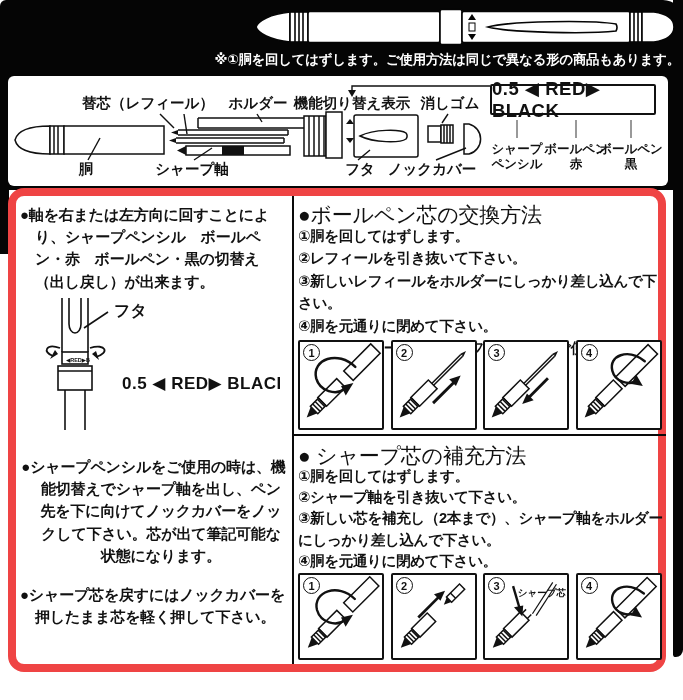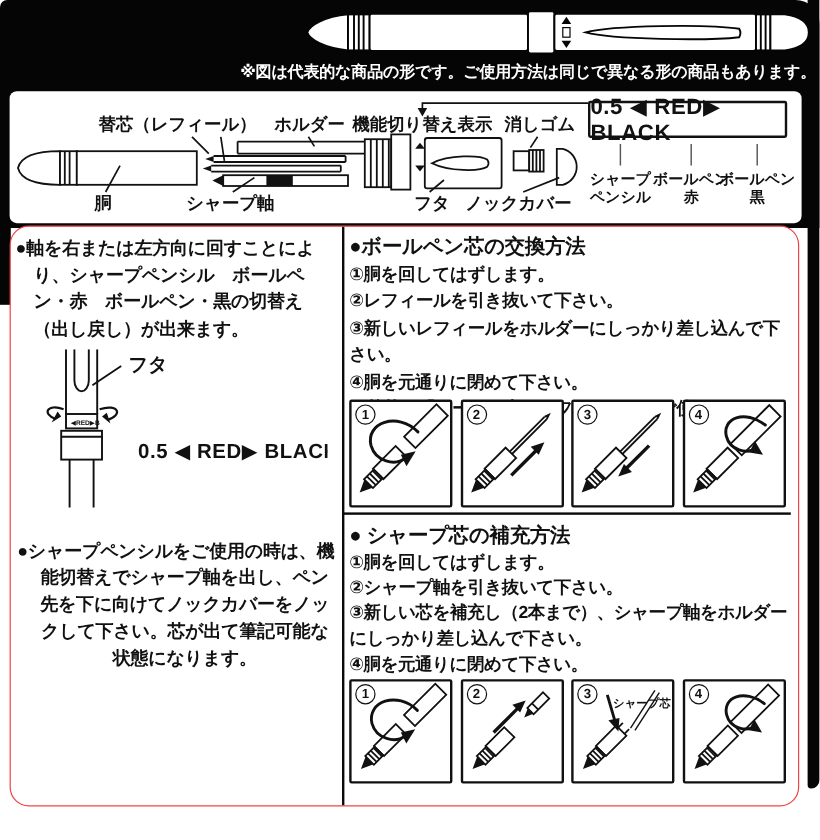--- a/index.html
+++ b/index.html
@@ -30,30 +30,30 @@
             white-space:nowrap; }
   .indicator-box { position:absolute; left:482px; top:8px; width:166px; height:31px;
                    border:2.5px solid #111; border-radius:2px; display:flex; align-items:center;
                    justify-content:center; font-size:18.5px; font-weight:700; letter-spacing:.5px;
                    background:#fff; }
   .mode-label { position:absolute; top:66px; transform:translateX(-50%); text-align:center;
                 font-size:12.5px; font-weight:800; line-height:15px; white-space:nowrap; }
 
   
   .content-box { position:absolute; left:8px; top:188px; width:658px; height:484px;
-                 background:#fff; border:1px solid #ef4444; border-radius:16px; }
+                 background:#fff; border:8px solid #ef4444; border-radius:16px; }
   .v-divider { position:absolute; left:276px; top:0; width:2px; height:100%; background:#0a0a0a; }
   .h-divider { position:absolute; left:276px; top:238px; width:374px; height:2px; background:#0a0a0a; }
 
   .para { position:absolute; left:4px; width:267px; font-size:15px; font-weight:700;
           line-height:1.48; padding-left:1em; text-indent:-1em; letter-spacing:-.2px; }
   .left-diagram { position:absolute; left:6px; top:102px; width:258px; height:134px; }
 
   .right-col { position:absolute; left:282px; top:0; width:366px; height:100%; }
-  .sec-title { position:absolute; font-size:17px; font-weight:700; white-space:nowrap; letter-spacing:-.2px; }
+  .sec-title { position:absolute; font-size:21px; font-weight:400; white-space:nowrap; letter-spacing:-.2px; }
   .steps { position:absolute; width:372px; font-size:14.6px; font-weight:600; letter-spacing:-.4px; }
   .steps .step { line-height:22.4px; white-space:normal; }
   .steps.tight .step { line-height:21.2px; }
 
   .ibox { position:absolute; width:86px; background:#fff; border:2.5px solid #111; border-radius:2px; }
   .ibox .ibx { position:absolute; inset:0; width:100%; height:100%; }
   .circ { position:absolute; top:2px; left:3px; width:17px; height:17px; border:1.7px solid #111;
           border-radius:50%; font-size:11px; font-weight:700; display:flex; align-items:center;
           justify-content:center; background:#fff; z-index:2; }
   .ibox-label { position:absolute; top:12px; right:1px; font-size:9.5px; font-weight:800; z-index:2; }
@@ -86,21 +86,21 @@
         <line x1="388" y1="9" x2="388" y2="39"></line>
       <path d="M392,9 L404,9 C418,11 424,17 424,24 C424,31 418,37 404,39 L392,39 Z"></path>
     </g>
     <g fill="#050505" stroke="none">
       <polygon points="218,17 222,11 226,17"></polygon>
       <polygon points="218,31 222,37 226,31"></polygon>
       <rect x="219" y="20" width="6" height="8" fill="none" stroke="#050505" stroke-width="1"></rect>
     </g>
   </svg>
 
-  <div class="header-note">※図は代表的な商品の形です。ご使用方法は同じで異なる形の商品もあります。</div>
+  <div class="header-note">※①胴を回してはずします。ご使用方法は同じで異なる形の商品もあります。</div>
 
   <div class="parts-box">
     <svg class="parts-svg" viewBox="0 0 660 110">
       <g stroke="#111" stroke-width="1.5" fill="none">
 
         <path d="M42,50 C18,50 9,56 7,64 C9,72 18,78 42,78 Z" fill="#fff"></path>
         <rect x="42" y="50" width="14" height="28" fill="#fff"></rect>
         <line x1="46" y1="50" x2="46" y2="78"></line>
           <line x1="50" y1="50" x2="50" y2="78"></line>
         <rect x="56" y="50" width="100" height="28" fill="#fff"></rect>
@@ -205,20 +205,21 @@
         <path d="M68,50 C84,45 88,55 74,59" stroke-width="1.8"></path>
       </g>
       <polygon points="28,61 36,56 33,52" fill="#111"></polygon>
       <polygon points="77,62 70,56 74,53" fill="#111"></polygon>
       <text x="44" y="63.5" font-size="5.5" font-weight="bold">◀RED▶B</text>
       <text x="92" y="18" font-size="16" font-weight="bold">フタ</text>
       <text x="100" y="91" font-size="17" font-weight="bold" letter-spacing="0.5">0.5 ◀ RED▶ BLACK</text>
     </svg>
 
     <div class="para" style="top:260px;text-align:center;">●シャープペンシルをご使用の時は、機能切替えでシャープ軸を出し、ペン先を下に向けてノックカバーをノックして下さい。芯が出て筆記可能な状態になります。</div>
+    <div class="para" style="top:388px;">●シャープ芯を戻すにはノックカバーを押したまま芯を軽く押して下さい。</div>
 
     <div class="right-col">
       <div class="sec-title" style="top:5px; left:0;">●ボールペン芯の交換方法</div>
       <div class="steps" style="top:29px; left:0;">
           <div class="step">①胴を回してはずします。</div>
           <div class="step">②レフィールを引き抜いて下さい。</div>
           <div class="step">③新しいレフィールをホルダーにしっかり差し込んで下さい。</div>
           <div class="step">④胴を元通りに閉めて下さい。</div>
           <div class="step">＊替芯は「セーラー専用レフィール」をご使用下さい。</div>
         </div>

